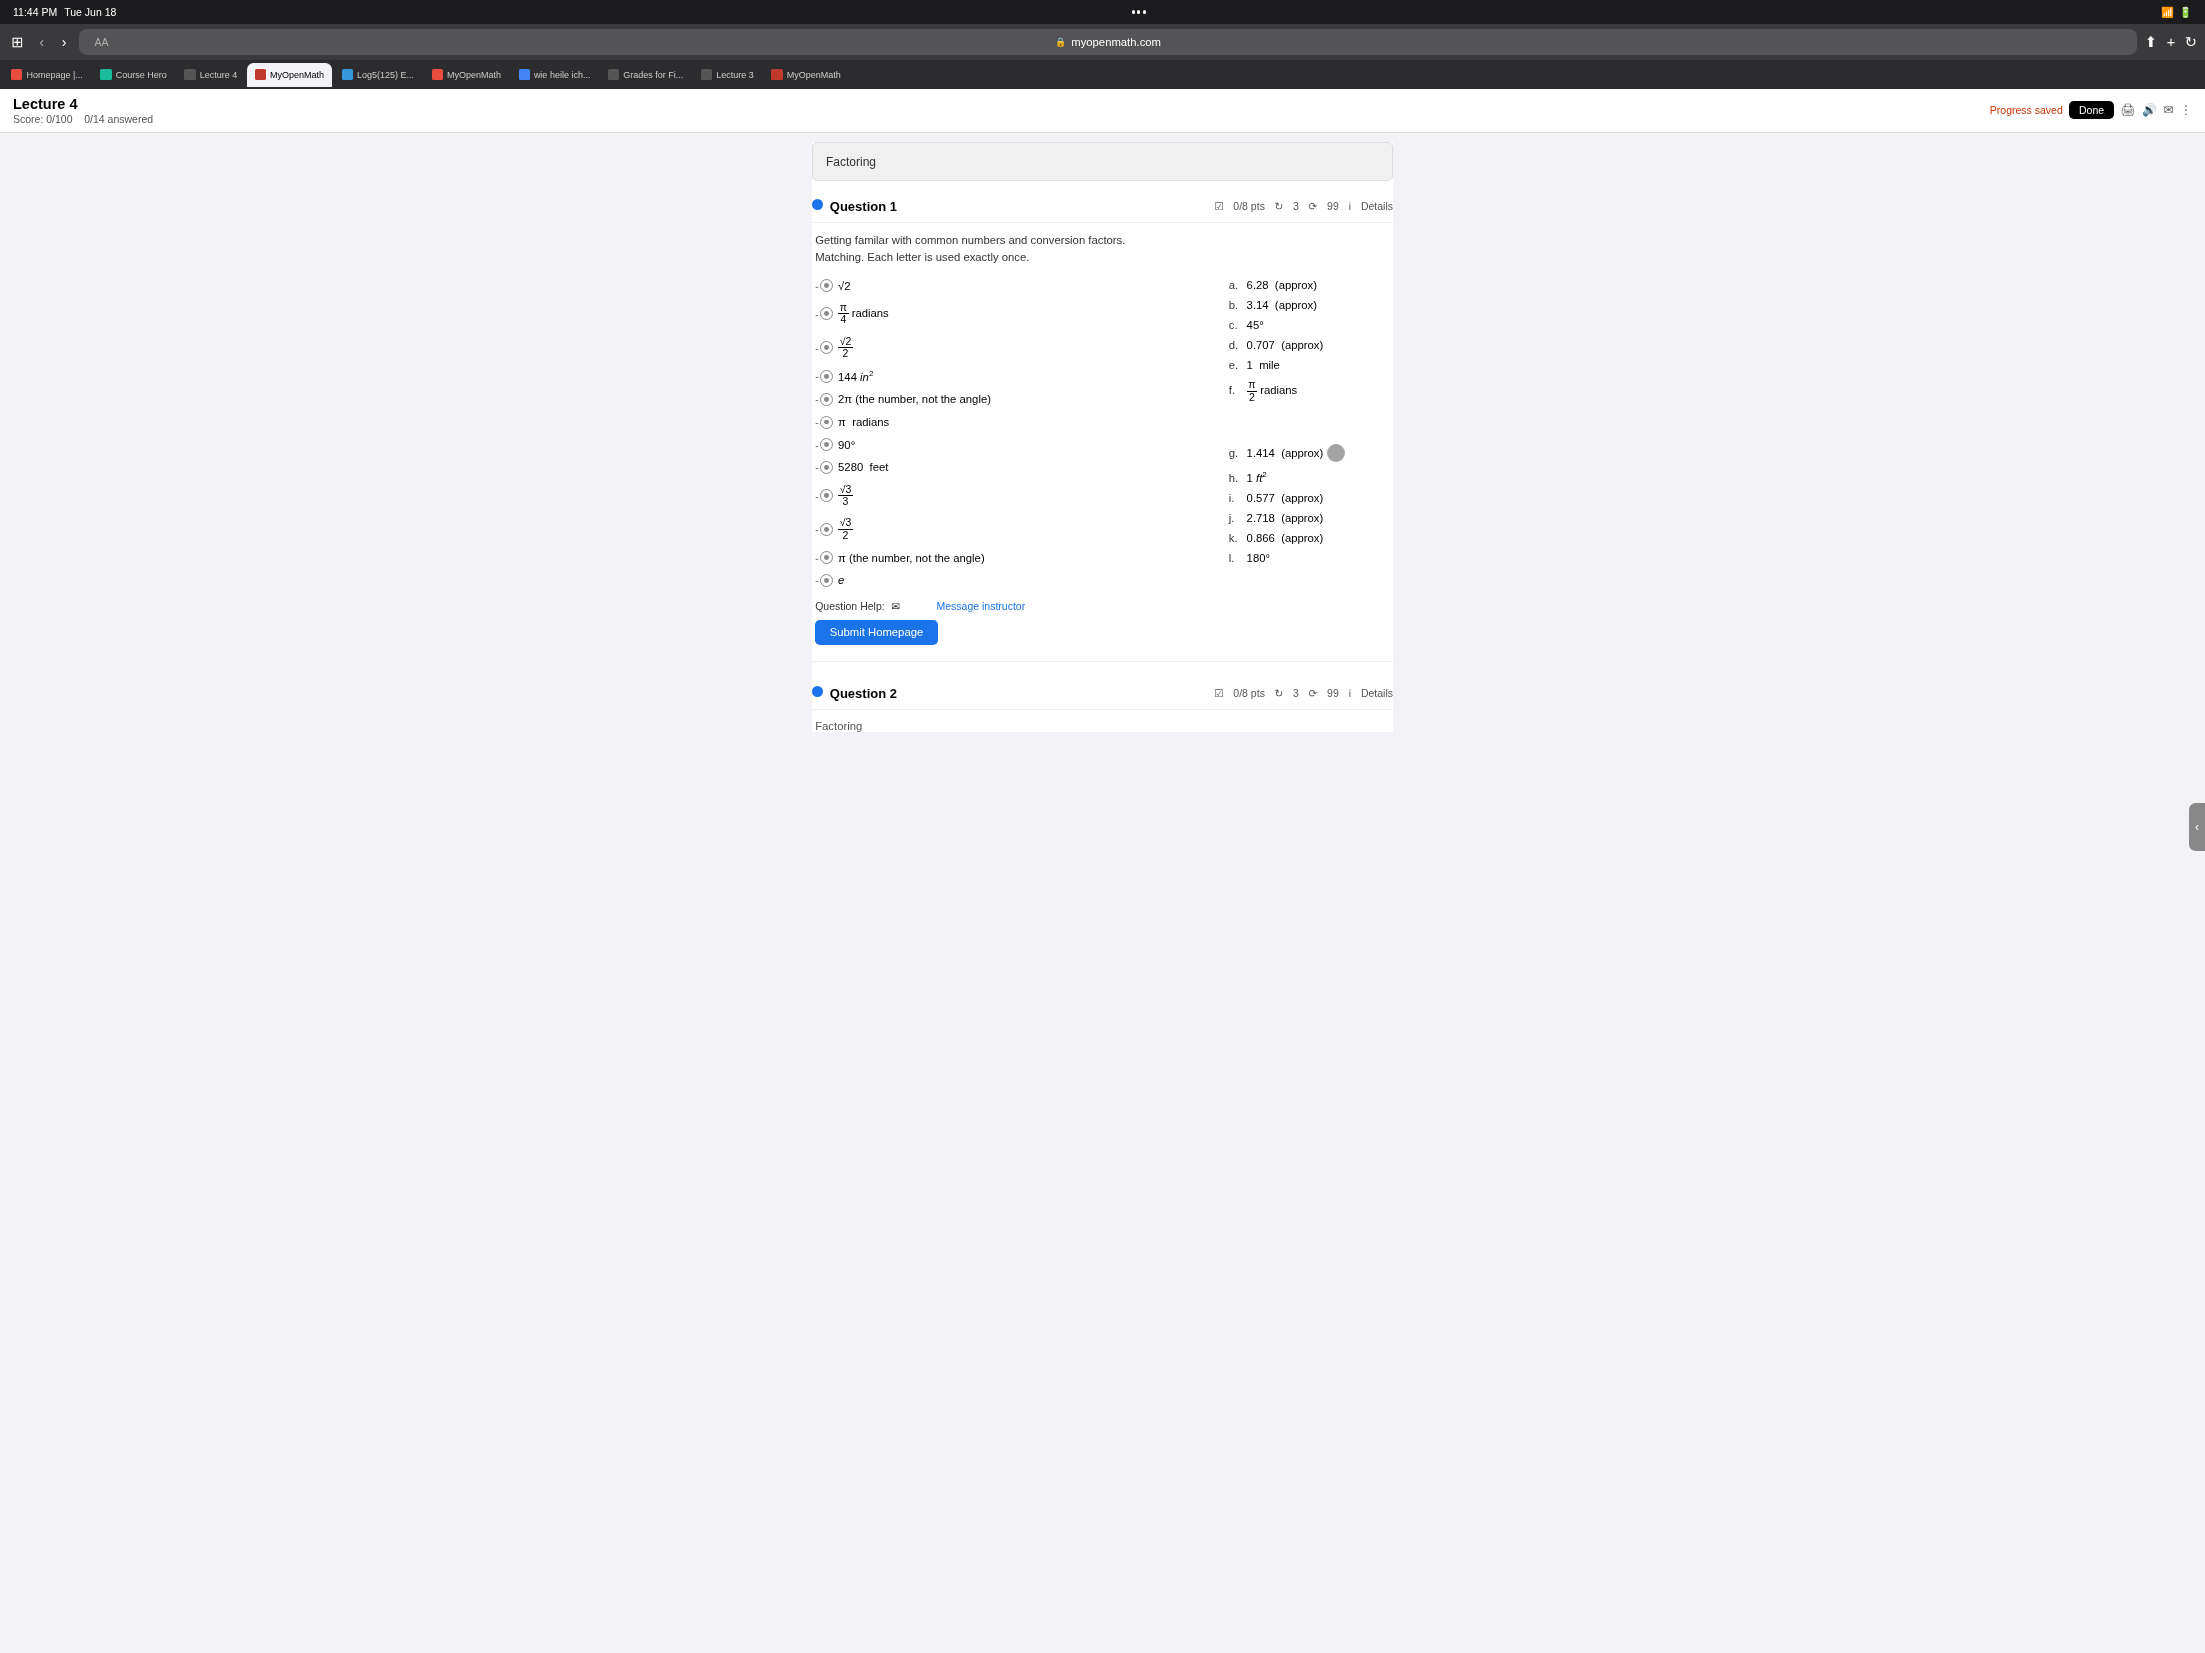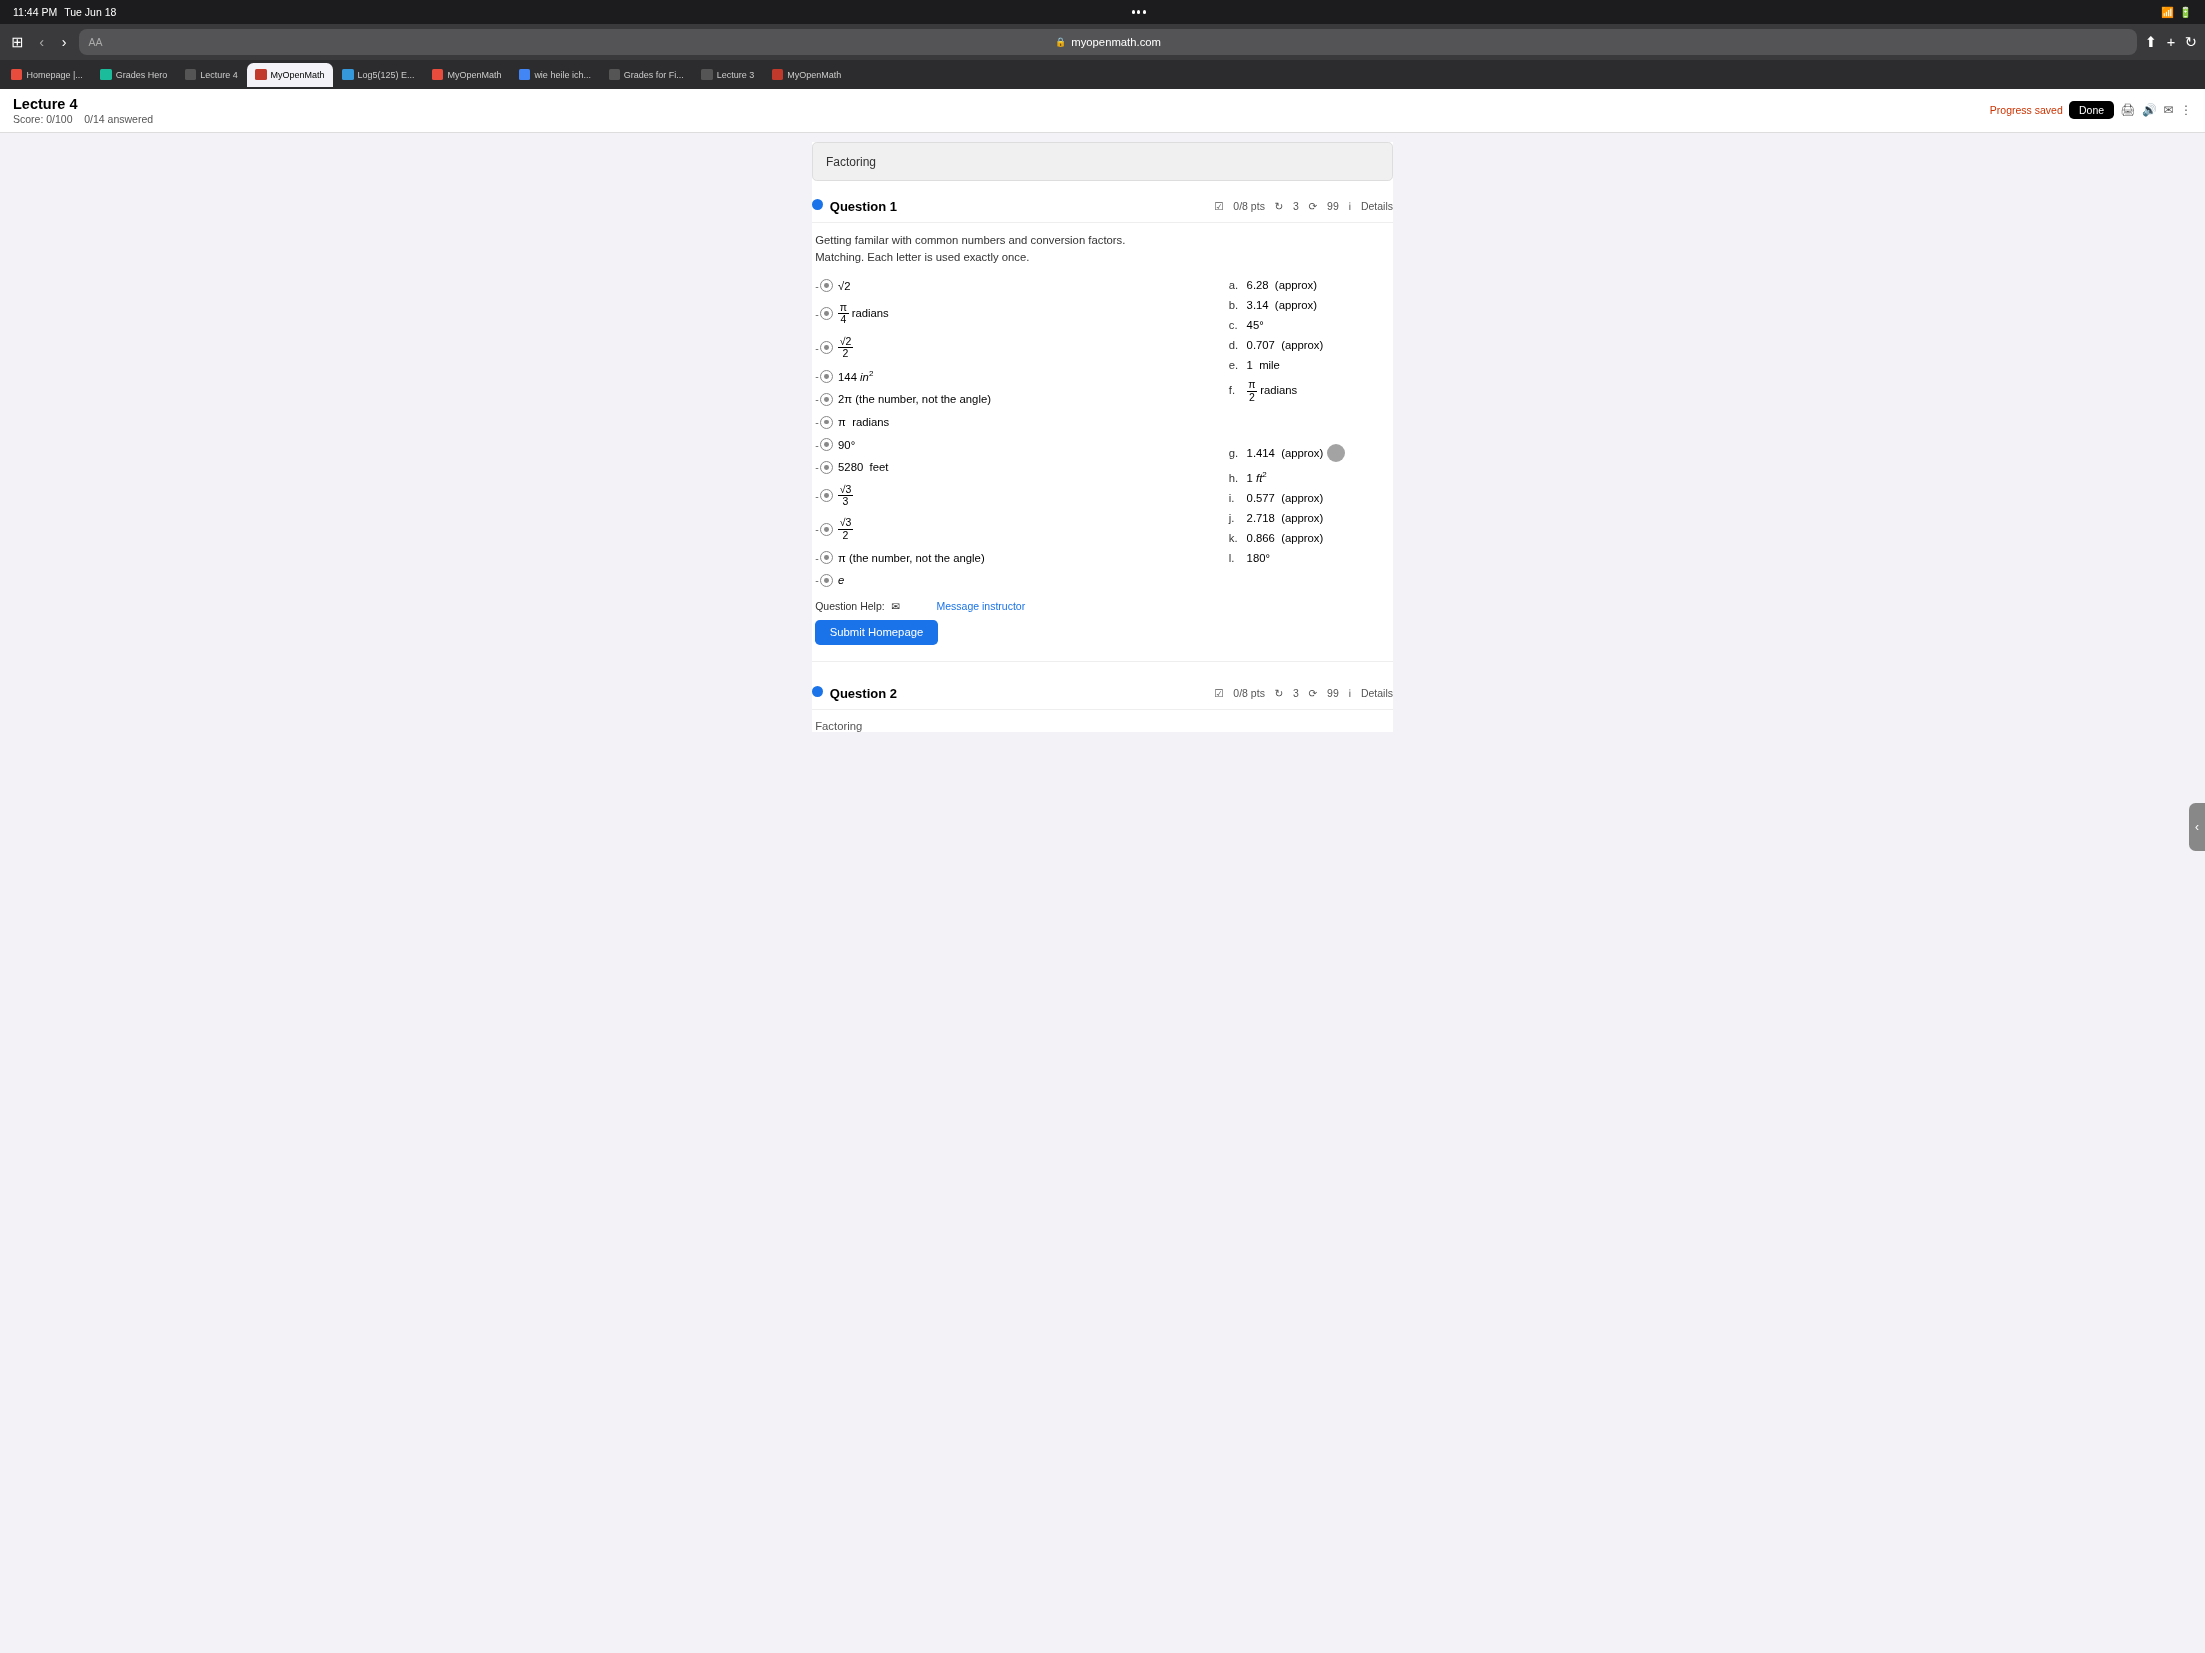--- a/index.html
+++ b/index.html
@@ -53,21 +53,21 @@
       background: #545456;
       border-radius: 8px;
       display: flex;
       align-items: center;
       justify-content: center;
       height: 26px;
       gap: 4.8px;
       position: relative;
     }
     .address-text { color: #fff; font-size: 11.3px; }
-    .aa-text { color: #aaa; font-size: 10.5px; position: absolute; left: 9px; }
+    .aa-text { color: #aaa; font-size: 10.5px; position: absolute; left: 15px; }
     .lock-icon { color: #aaa; font-size: 9px; }
     .toolbar-actions { display: flex; align-items: center; gap: 9.7px; }
     .toolbar-btn { background: none; border: none; color: #fff; font-size: 14.5px; cursor: pointer; }
 
     
     .tabs-bar {
       background: #2c2c2e;
       display: flex;
       align-items: center;
       overflow-x: auto;
@@ -297,21 +297,21 @@
   </div>
 </div>
 
 <div class="tabs-bar" id="tabs-bar">
     <div class="tab">
       <div class="tab-favicon" style="background: rgb(231, 76, 60);"></div>
       <span>Homepage |...</span>
     </div>
     <div class="tab">
       <div class="tab-favicon" style="background: rgb(26, 188, 156);"></div>
-      <span>Grades Hero</span>
+      <span>Course Hero</span>
     </div>
     <div class="tab">
       <div class="tab-favicon" style="background: rgb(85, 85, 85);"></div>
       <span>Lecture 4</span>
     </div>
     <div class="tab active">
       <div class="tab-favicon" style="background: rgb(192, 57, 43);"></div>
       <span>MyOpenMath</span>
     </div>
     <div class="tab">

